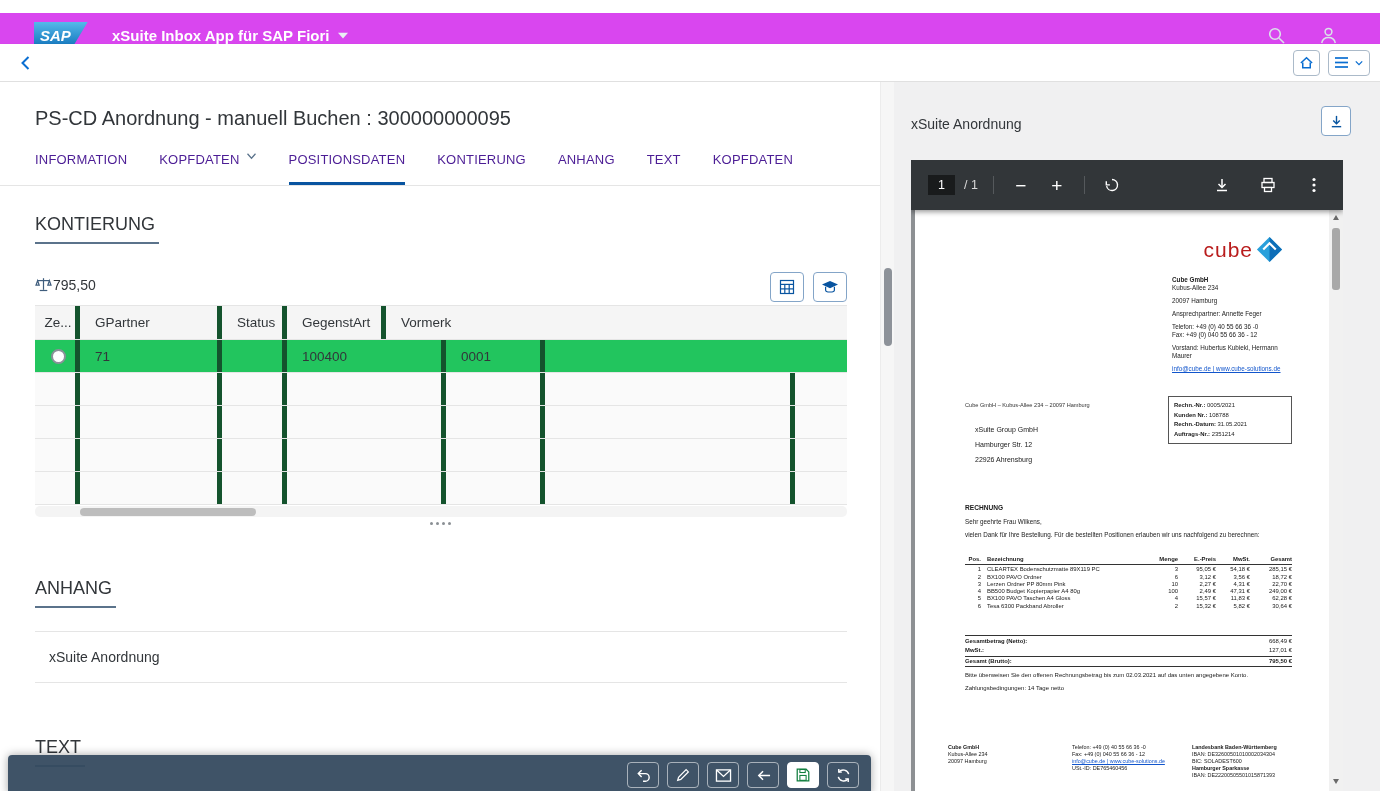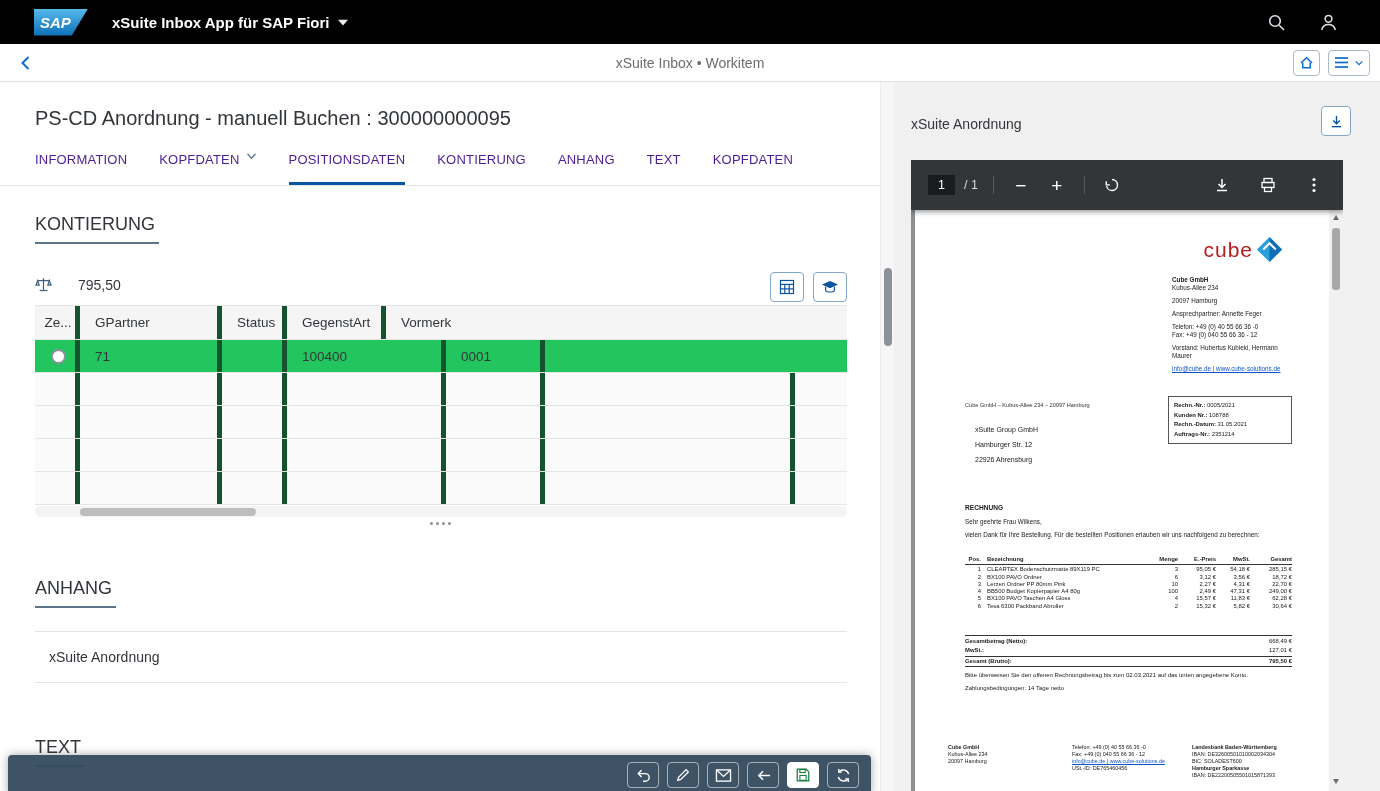--- a/index.html
+++ b/index.html
@@ -2,21 +2,21 @@
 <html><head>
 <meta charset="utf-8">
 <style>
   *{margin:0;padding:0;box-sizing:border-box;}
   html,body{width:1380px;height:791px;}
   body{font-family:"Liberation Sans","DejaVu Sans",sans-serif;background:#fff;overflow:hidden;}
   .screen{position:relative;width:1380px;height:791px;overflow:hidden;background:#fff;}
   button{font-family:inherit;cursor:pointer;}
 
   
-  .shell{position:absolute;left:0;top:0;width:1380px;height:44px;background:#000000;display:flex;align-items:center;}
+  .shell{position:absolute;left:0;top:13px;width:1380px;height:44px;background:#d946ef;display:flex;align-items:center;}
   .sap-logo{margin-left:34px;width:54px;height:27px;background:linear-gradient(180deg,#55b9ea 0%,#0d6fb8 100%);clip-path:polygon(0 0,100% 0,70% 100%,0 100%);display:flex;align-items:center;padding-left:6px;color:#fff;font-style:italic;font-weight:bold;font-size:15px;border:none;}
   .app-title{margin-left:24px;background:none;border:none;color:#fff;font-size:15px;font-weight:bold;display:flex;align-items:center;gap:8px;}
   .shell-right{margin-left:auto;display:flex;gap:28px;align-items:center;padding-right:40px;}
   .shell-ibtn{background:none;border:none;width:24px;height:24px;display:flex;align-items:center;justify-content:center;}
 
   
   .navbar{position:absolute;top:44px;left:0;width:1380px;height:38px;background:#fff;border-bottom:1px solid #e0e0e0;box-shadow:0 1px 3px rgba(0,0,0,.07);display:flex;align-items:center;}
   .back-btn{margin-left:12px;background:none;border:none;width:26px;height:26px;display:flex;align-items:center;justify-content:center;z-index:1;}
   .nav-title{position:absolute;left:0;right:0;text-align:center;color:#6a6d70;font-size:14px;}
   .nav-actions{margin-left:auto;display:flex;gap:8px;padding-right:10px;z-index:1;}
@@ -27,21 +27,21 @@
   .page-title{position:absolute;left:35px;top:25px;font-size:20px;color:#32363a;font-weight:normal;white-space:nowrap;}
   .tabbar{position:absolute;left:0;top:70px;width:100%;height:34px;border-bottom:1px solid #e5e5e5;display:flex;align-items:stretch;padding-left:35px;gap:32px;}
   .tab{display:flex;align-items:flex-start;gap:6px;font-size:13px;color:#4c1d95;letter-spacing:.2px;border-bottom:3px solid transparent;white-space:nowrap;}
   .tab.selected{border-bottom-color:#0854a0;}
 
   .section-heading{font-size:18px;color:#32363a;display:inline-block;border-bottom:2px solid #5b738b;padding:0 4px 7px 0;font-weight:normal;white-space:nowrap;}
   .sec-kontierung{position:absolute;left:35px;top:132px;}
   .sec-anhang{position:absolute;left:35px;top:496px;}
   .sec-text{position:absolute;left:35px;top:655px;}
 
-  .amount-row{position:absolute;left:35px;top:194px;display:flex;align-items:center;gap:26px;font-size:14px;color:#32363a;}
+  .amount-row{position:absolute;left:35px;top:194px;display:flex;align-items:center;gap:1px;font-size:14px;color:#32363a;}
   .action-btns{position:absolute;right:33px;top:190px;display:flex;gap:9px;}
   .icon-btn{width:34px;height:30px;border:1px solid #84a5c8;border-radius:4px;background:#fff;display:flex;align-items:center;justify-content:center;}
 
   .ktable{position:absolute;left:35px;top:223px;width:812px;border-top:1px solid #e5e5e5;overflow:hidden;}
   .krow{display:flex;height:33px;border-bottom:1px solid #e5e5e5;background:#22c55e;}
   .khead{height:34px;background:#f5f5f5;}
   .kempty{background:#fafafa;}
   .kcell{border-right:5px solid #14532d;display:flex;align-items:center;padding-left:15px;font-size:13.5px;color:#32363a;overflow:hidden;white-space:nowrap;flex:none;}
   .c0{width:45px;padding-left:6px;justify-content:center;}
   .c1{width:142px;}.c2{width:65px;}.c3{width:159px;}.c4{width:99px;}.c5{width:250px;}.c6{width:120px;border-right:none;}
@@ -148,21 +148,20 @@
       </button>
     </div>
   </header>
 
   <nav class="navbar">
     <button class="back-btn">
       <svg width="15" height="16" viewBox="0 0 15 16">
           <path d="M10.5 2 4.5 8l6 6" fill="none" stroke="#0a6ed1" stroke-width="2"></path>
         </svg>
     </button>
-    <div class="nav-title">xSuite Inbox • Workitem</div>
     <div class="nav-actions">
       <button class="nav-btn">
         <svg width="15" height="15" viewBox="0 0 16 16">
             <path d="M2 8.5 8 3l6 5.5" fill="none" stroke="#0a6ed1" stroke-width="1.6"></path>
             <path d="M4 8v5.5h8V8" fill="none" stroke="#0a6ed1" stroke-width="1.6"></path>
           </svg>
       </button>
       <button class="nav-btn">
         <svg width="15" height="13" viewBox="0 0 15 13">
             <g stroke="#0a6ed1" stroke-width="1.7">

